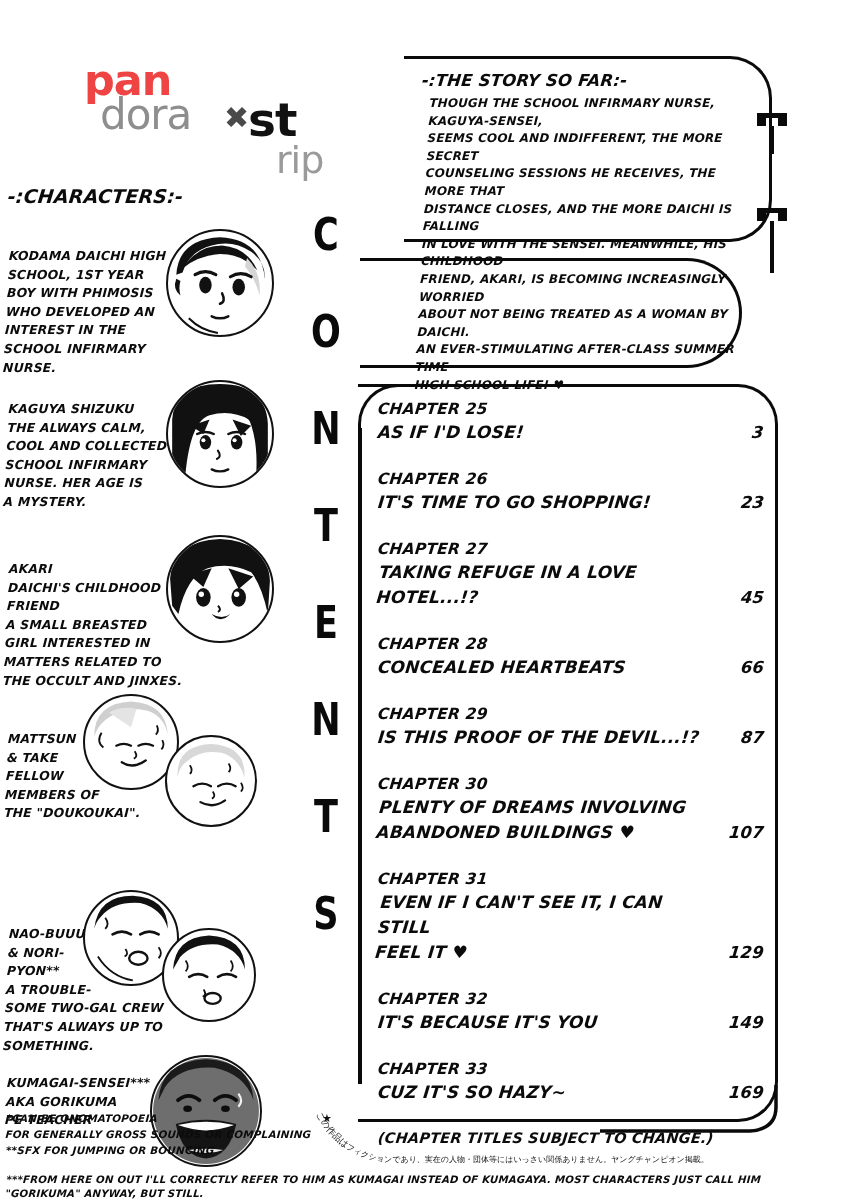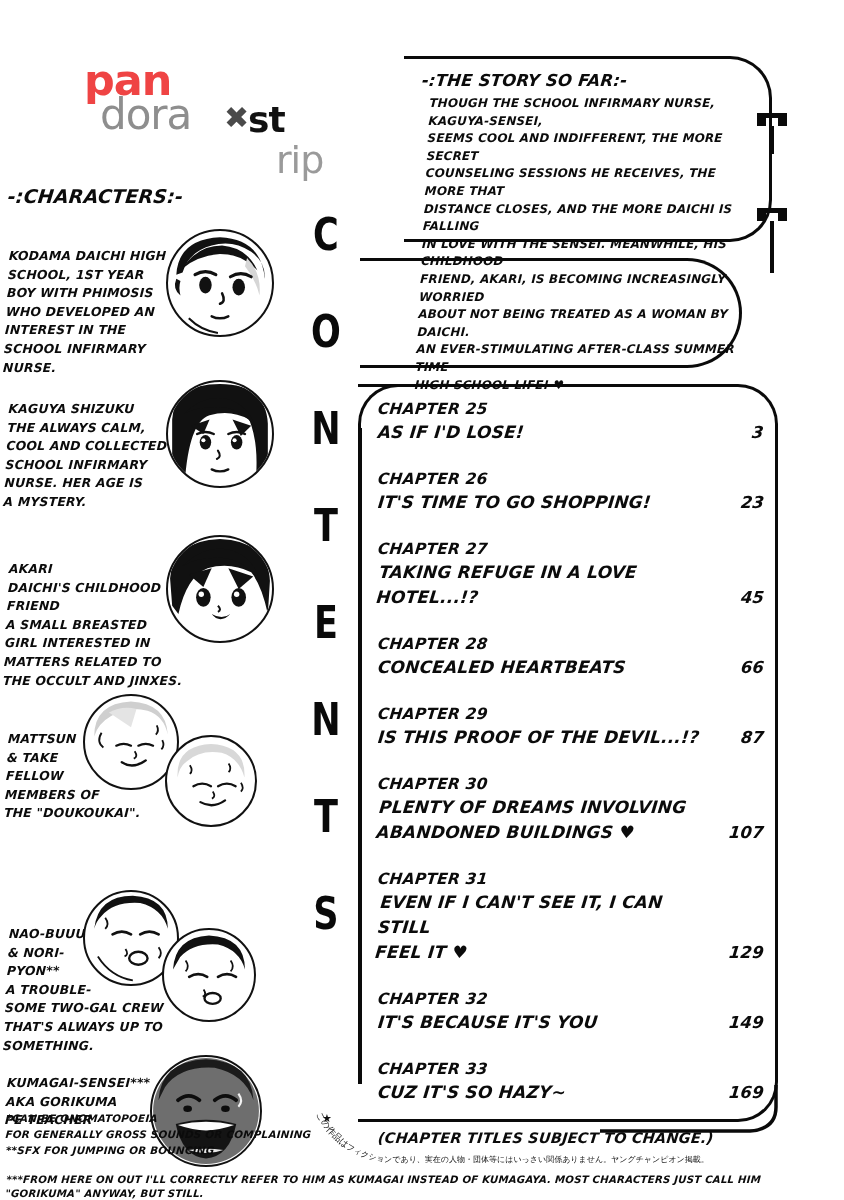--- a/index.html
+++ b/index.html
@@ -40,21 +40,21 @@
   }
   #logo .l-x {
     position: absolute; left: 146px; top: 44px;
     font-family: "DejaVu Sans", sans-serif;
     font-weight: 700; font-size: 30px; line-height: 32px;
     color: #4a4a4a;
   }
   #logo .l-st {
     position: absolute; left: 170px; top: 42px;
     font-family: "DejaVu Sans", sans-serif;
-    font-weight: 700; font-size: 36px; line-height: 40px;
+    font-weight: 700; font-size: 47px; line-height: 40px;
     color: #111; letter-spacing: -1px;
   }
   #logo .l-rip {
     position: absolute; left: 198px; top: 82px;
     font-family: "DejaVu Sans", sans-serif;
     font-weight: 400; font-size: 38px; line-height: 40px;
     color: #9a9a9a; letter-spacing: -1px;
   }
 
   

